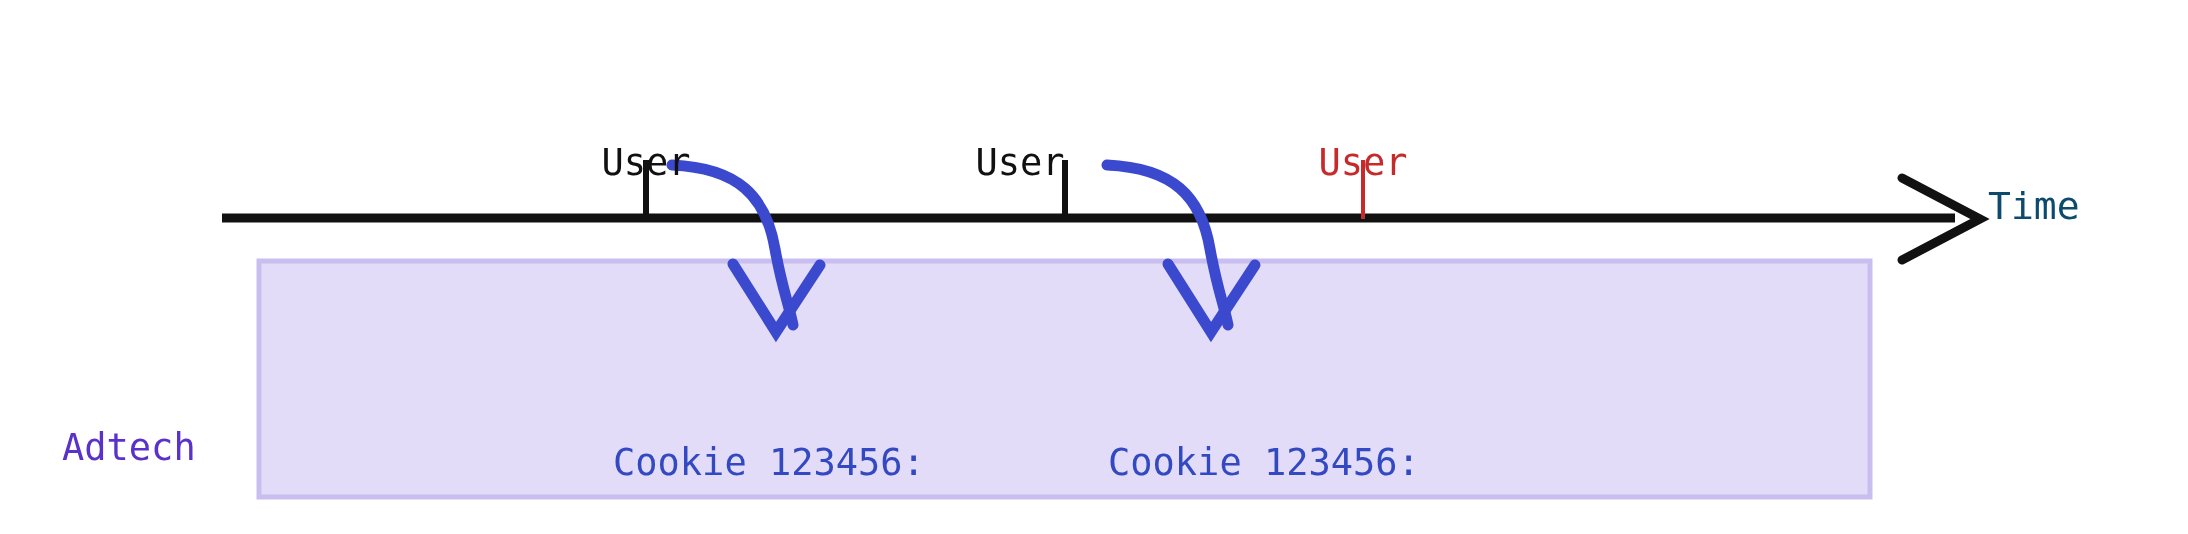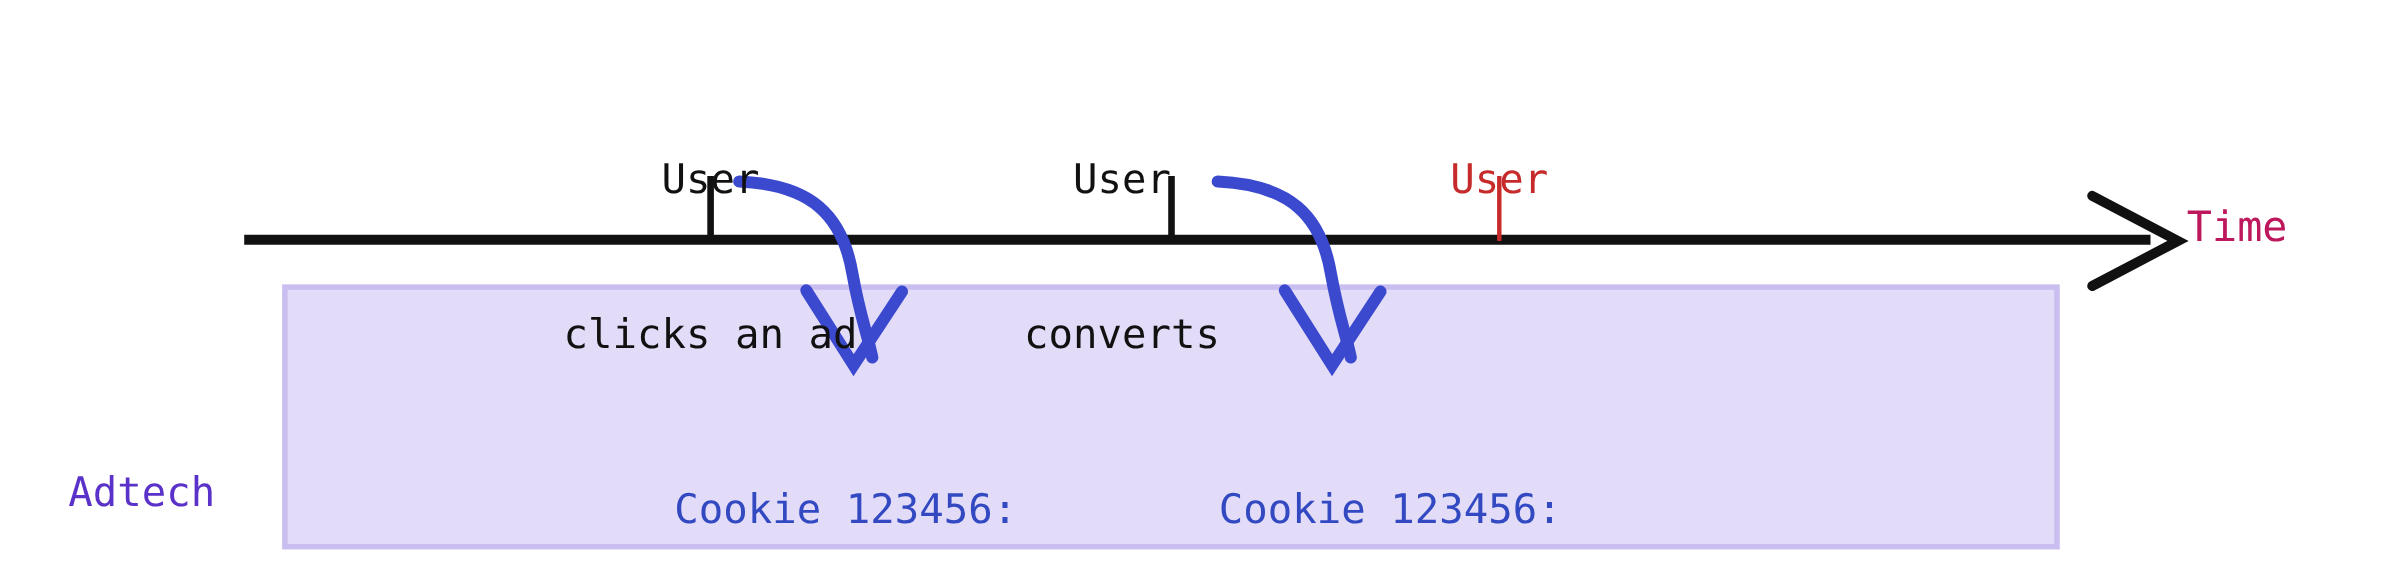--- a/index.html
+++ b/index.html
@@ -37,21 +37,21 @@
   }
   .evt-label.black { color: #111111; }
   .evt-label.red   { color: #c62a2a; }
 
   #time-axis-label {
     position: absolute;
     left: 1988px;
     top: 184px;
     font-size: 38px;
     line-height: 44px;
-    color: #be185d;
+    color: #0c4a6e;
     white-space: pre;
     font-family: "DejaVu Sans Mono", "Liberation Mono", monospace;
   }
 
   #server-band-label {
     position: absolute;
     left: 62px;
     top: 330px;
     width: 190px;
     text-align: left;
@@ -90,26 +90,24 @@
 
     <path d="M 672 165 C 738 168, 766 196, 775 249 C 782 288, 789 305, 793 325" fill="none" stroke="#3b49cf" stroke-width="11" stroke-linecap="round"></path>
     <polyline points="733,264 776,332 820,265" fill="none" stroke="#3b49cf" stroke-width="11" stroke-linecap="round" stroke-linejoin="miter"></polyline>
 
     <path d="M 1107 165 C 1173 168, 1201 196, 1210 249 C 1217 288, 1224 305, 1228 325" fill="none" stroke="#3b49cf" stroke-width="11" stroke-linecap="round"></path>
     <polyline points="1168,264 1211,332 1255,265" fill="none" stroke="#3b49cf" stroke-width="11" stroke-linecap="round" stroke-linejoin="miter"></polyline>
   </svg>
 
   <div class="evt-label black" style="left:446px; top:45px; width:400px;">
     <div>User</div>
-    <div>clicks an ad</div>
   </div>
 
   <div class="evt-label black" style="left:865px; top:45px; width:310px;">
     <div>User</div>
-    <div>converts</div>
   </div>
 
   <div class="evt-label red" style="left:1188px; top:45px; width:350px;">
     <div>User</div>
   </div>
 
   <div id="time-axis-label">Time</div>
 
   <div id="server-band-label">
     <div>Adtech</div>

